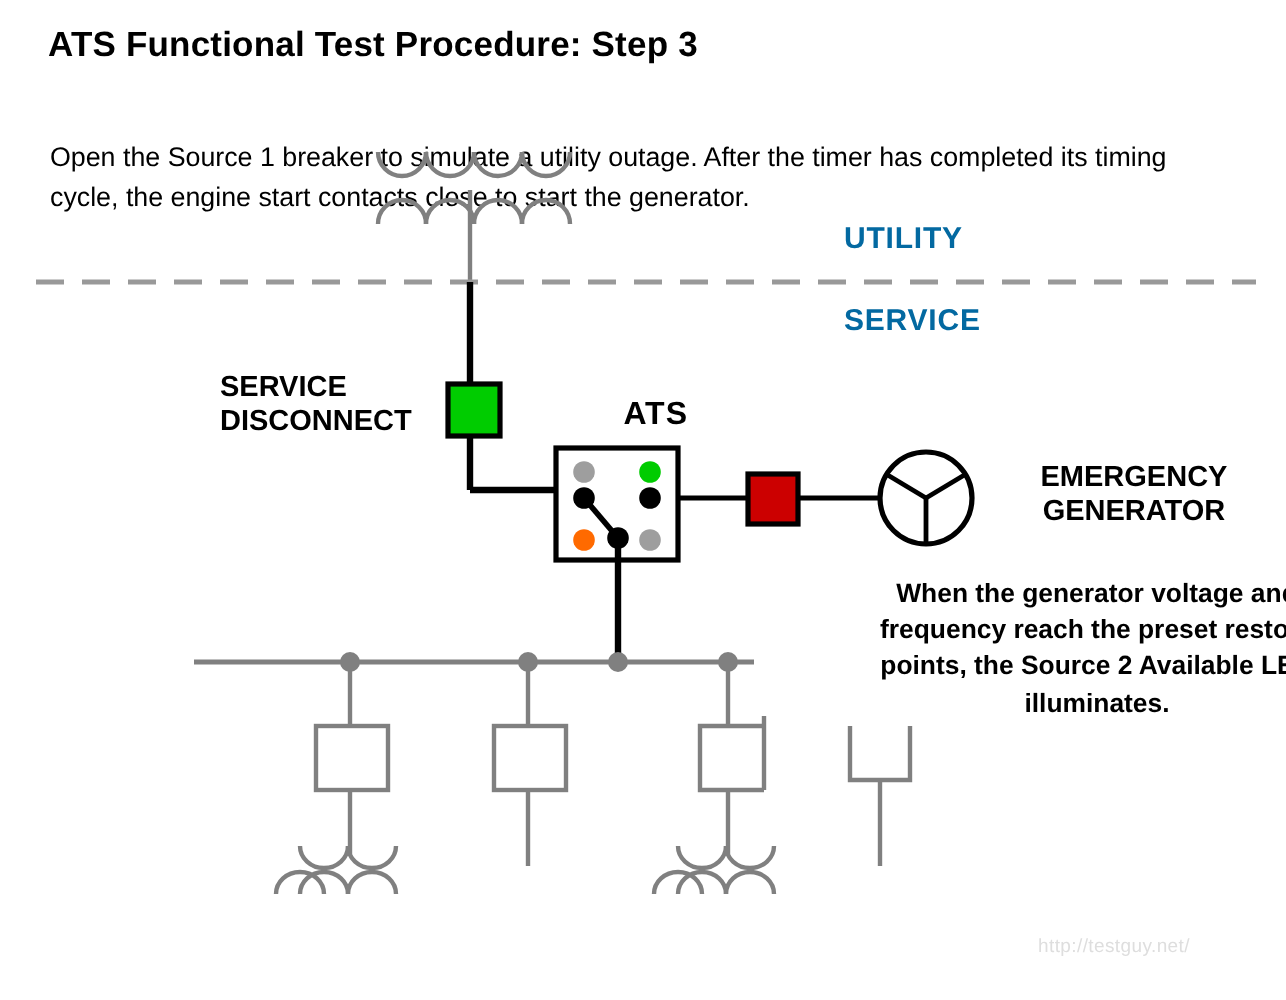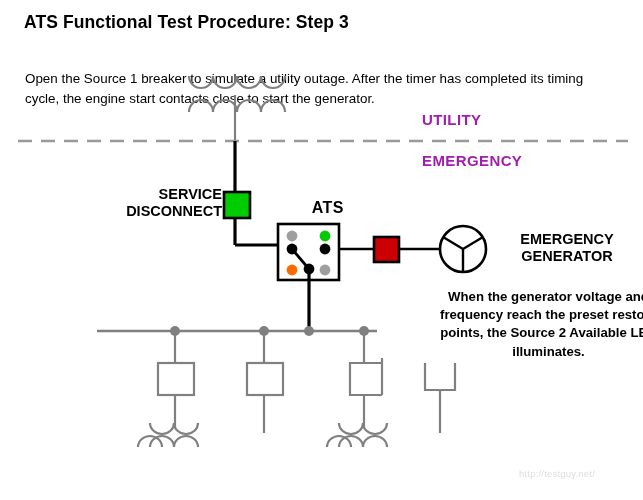--- a/index.html
+++ b/index.html
@@ -38,37 +38,37 @@
     width: 580px;
     font-size: 13.4px;
     line-height: 19.5px;
     font-weight: normal;
     margin-top: 28px;
   }
   .zone-label {
     position: absolute;
     font-size: 15px;
     font-weight: bold;
-    color: #a21caf;
+    color: #0369a1;
     letter-spacing: 0.4px;
   }
   #zone-utility { left: 422px; top: 111px; }
   #zone-customer { left: 422px; top: 152px; }
   .diagram-label {
     position: absolute;
     font-size: 14.5px;
     font-weight: bold;
     color: #000;
     line-height: 17px;
   }
   #label-service-disconnect {
     left: 110px;
     top: 186px;
     width: 112px;
-    text-align: right;
+    text-align: left;
   }
   #label-ats {
     left: 272px;
     top: 199px;
     width: 72px;
     text-align: right;
     font-size: 16px;
     letter-spacing: 0.5px;
   }
   #label-emergency-generator {
@@ -199,21 +199,21 @@
     </g>
 
     <g stroke="#808080" stroke-width="2.2" fill="none">
       <path d="M 425 363 L 425 390 L 455 390 L 455 363"></path>
       <line x1="440" y1="390" x2="440" y2="433"></line>
     </g>
 
   </svg>
 
   <div class="zone-label" id="zone-utility">UTILITY</div>
-  <div class="zone-label" id="zone-customer">EMERGENCY</div>
+  <div class="zone-label" id="zone-customer">SERVICE</div>
 
   <div class="diagram-label" id="label-service-disconnect">SERVICE DISCONNECT</div>
   <div class="diagram-label" id="label-ats">ATS</div>
   <div class="diagram-label" id="label-emergency-generator">EMERGENCY GENERATOR</div>
 
   <div id="callout-text">When the generator voltage and frequency reach the preset restore points, the Source 2 Available LED illuminates.</div>
 
   <div id="watermark">http://testguy.net/</div>
 
 </div>

